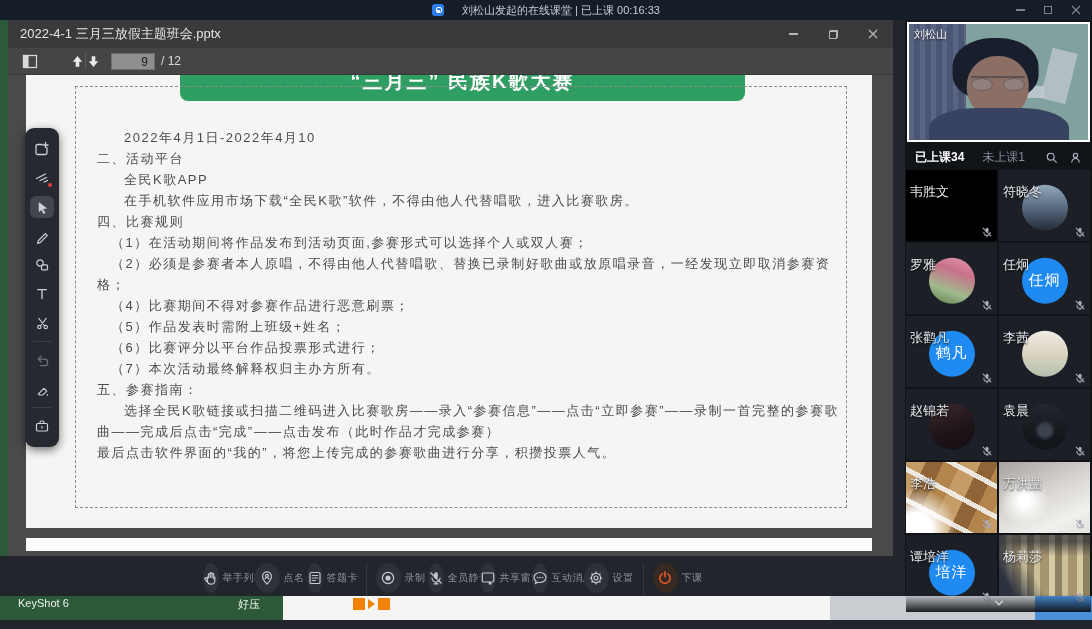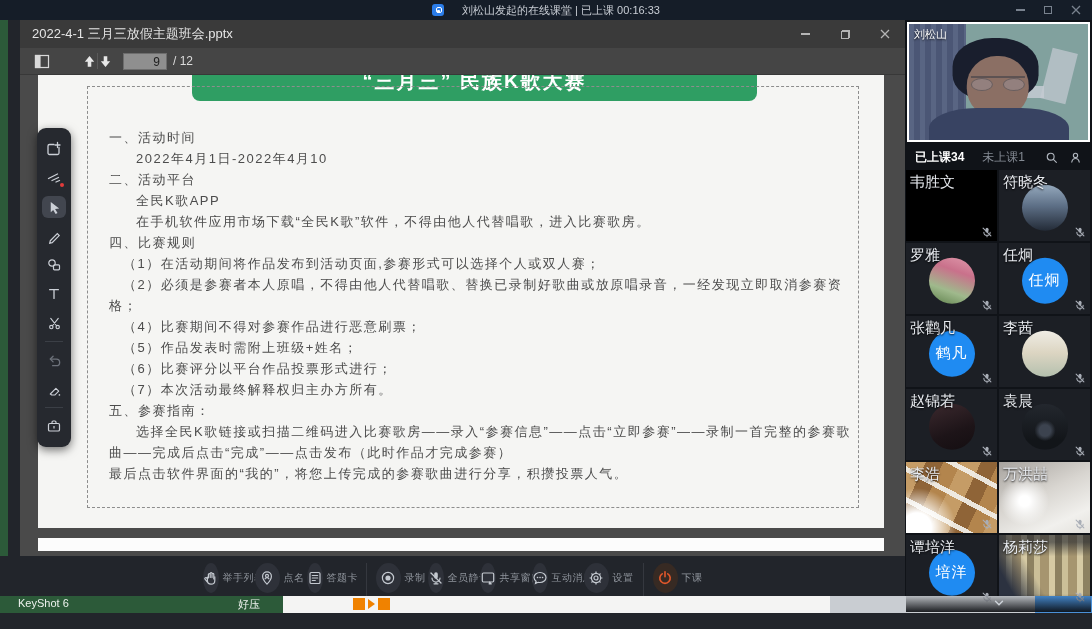--- a/index.html
+++ b/index.html
@@ -13,21 +13,21 @@
   .shield:before{content:"";position:absolute;left:4.5px;top:6px;width:3px;height:3px;background:#fff;border-radius:1px}
   .win-controls{position:absolute;right:10px;top:0;height:20px;display:flex;align-items:center;gap:16px;color:#79828e}
   .wc{display:flex;align-items:center;justify-content:center;width:12px;height:12px}
   .g-min{width:9px;height:2px;background:currentColor}
   .g-max{width:8px;height:8px;border:1px solid currentColor}
 
   
   .green-sliver{position:absolute;left:0;top:20px;width:8px;height:536px;background:#2c5a39}
 
   
-  .pptwin{position:absolute;left:20px;top:20px;width:885px;height:574px;background:#4a4a4a}
+  .pptwin{position:absolute;left:8px;top:20px;width:885px;height:574px;background:#4a4a4a}
   .ppt-titlebar{height:28px;background:#3a3a3a;display:flex;align-items:center;padding:0 12px;color:#e5e5e5;font-size:13px}
   .ppt-controls{margin-left:auto;display:flex;gap:28px;align-items:center;color:#b5b5b5;padding-right:2px}
   .g-restore{position:relative;width:9px;height:9px}
   .g-restore:before{content:"";position:absolute;right:0;top:0;width:6px;height:6px;border:1px solid currentColor}
   .g-restore:after{content:"";position:absolute;left:0;bottom:0;width:6px;height:6px;border:1px solid currentColor;background:#3a3a3a}
   .ppt-toolbar{height:27px;background:#454545;border-bottom:1px solid #383838;display:flex;align-items:center;color:#ddd}
   .tb-item{display:flex;align-items:center;justify-content:center;height:27px}
   .pagebox{width:44px;height:17px;background:#8f8f8f;border:1px solid #6d6d6d;color:#1d1d1d;font-size:12px;text-align:right;padding:1px 6px 0 0;margin:0 6px 0 10px}
   .page-total{font-size:12px;color:#dcdcdc}
 
@@ -72,37 +72,37 @@
   .hoodie{position:absolute;left:50%;top:84px;transform:translateX(-50%);width:140px;height:60px;background:#3e4760;border-radius:34% 34% 0 0}
   .tint{position:absolute;inset:0;background:rgba(35,55,105,.22)}
 
   .tabs{position:absolute;left:0;top:124px;width:187px;height:26px;display:flex;align-items:center;padding:0 10px}
   .tab-on{color:#fff;font-size:12px;font-weight:bold}
   .tab-off{color:#858b94;font-size:12px;margin-left:18px}
   .tab-icons{margin-left:auto;display:flex;gap:11px;color:#b0b6be;align-items:center}
 
   .grid{position:absolute;left:1px;top:150px;width:185px;display:flex;flex-wrap:wrap;gap:2px}
   .tile{position:relative;width:91px;height:71px;background:#1c1f25;overflow:hidden}
-  .tname{position:absolute;left:4px;top:3px;font-size:15px;color:#e8ebf0;z-index:4;text-shadow:0 1px 2px rgba(0,0,0,.9)}
+  .tname{position:absolute;left:4px;top:13px;font-size:13px;color:#e8ebf0;z-index:4;text-shadow:0 1px 2px rgba(0,0,0,.9)}
   .mic{position:absolute;right:4px;bottom:3px;color:#a9aeb7;z-index:4;line-height:0}
   .avatar{position:absolute;left:50%;top:50%;transform:translate(-50%,-46%);width:46px;height:46px;border-radius:50%}
   .blue-av{background:#1f8bf2;display:flex;align-items:center;justify-content:center;color:#fff;font-size:15px;letter-spacing:1px}
   .tile.black{background:#000}
   .av-sky{background:linear-gradient(180deg,#94a8bc 0%,#5e7087 45%,#232b37 100%)}
   .av-pink{background:linear-gradient(200deg,#e09aac 0%,#c9718b 32%,#9fb98c 68%,#5d7f4a 100%)}
   .av-light{background:linear-gradient(180deg,#efece4 0%,#dcd5c2 48%,#b4c0ae 100%)}
   .av-dark1{background:linear-gradient(160deg,#3b292e 0%,#1d1418 60%,#140e11 100%)}
   .av-dark2{background:radial-gradient(circle at 50% 58%,#3c434f 0 16%,transparent 30%),linear-gradient(180deg,#23272e 0%,#121519 80%)}
   .vid-wood{background:radial-gradient(circle at 12% 92%,#fff 0 14%,transparent 38%),repeating-linear-gradient(28deg,rgba(242,240,234,.92) 0 5px,transparent 5px 27px),repeating-linear-gradient(115deg,#c59c66 0 18px,#8f6437 18px 34px,#b3854d 34px 50px)}
   .vid-white{background:radial-gradient(circle at 28% 55%,#fff 0 7%,transparent 32%),linear-gradient(155deg,#a7a39e 0%,#d8d5d0 45%,#f1f0ed 78%,#e3e1dc 100%)}
   .vid-curtain{background:linear-gradient(60deg,#2c3240 0 16%,transparent 40%),linear-gradient(180deg,rgba(28,32,42,.6) 0 10%,transparent 30%),repeating-linear-gradient(90deg,#8d8161 0 7px,#cbbf98 7px 13px,#a6956f 13px 22px,#d6caa4 22px 28px)}
   .scroll-hint{position:absolute;left:1px;top:574px;width:185px;height:18px;background:linear-gradient(180deg,transparent,rgba(8,10,14,.9));display:flex;align-items:center;justify-content:center;color:#ced3da;z-index:6}
 
   
-  .desktop{position:absolute;left:0;top:596px;width:1092px;height:17px;display:flex}
+  .desktop{position:absolute;left:0;top:596px;width:1092px;height:24px;display:flex}
   .d-green{width:283px;background:#2c5a39;position:relative;color:#eef2ee;font-size:11px}
   .d-label1{position:absolute;left:18px;top:1px}
   .d-label2{position:absolute;left:238px;top:1px}
   .d-white{width:547px;background:#f4f4f3;position:relative}
   .d-logo{position:absolute;left:70px;top:2px;display:flex;gap:3px;align-items:center}
   .sq{width:12px;height:12px;background:#f08200}
   .tri{width:0;height:0;border-left:7px solid #f08200;border-top:5px solid transparent;border-bottom:5px solid transparent}
   .d-gray{width:205px;background:#c9cdd2}
   .d-blue{width:57px;background:#4a90d8}
 
@@ -171,21 +171,20 @@
       </span>
       <span class="pagebox">9</span>
       <span class="page-total">/ 12</span>
     </div>
 
     <div class="ppt-content">
       <div class="slide">
         <div class="banner">“三月三” 民族K歌大赛</div>
         <div class="dashed"></div>
         <div class="slide-text">
-          <p>一、活动时间</p>
           <p class="ind2">2022年4月1日-2022年4月10</p>
           <p>二、活动平台</p>
           <p class="ind2">全民K歌APP</p>
           <p class="ind2">在手机软件应用市场下载“全民K歌”软件，不得由他人代替唱歌，进入比赛歌房。</p>
           <p>四、比赛规则</p>
           <p class="ind1">（1）在活动期间将作品发布到活动页面,参赛形式可以选择个人或双人赛；</p>
           <p class="ind1">（2）必须是参赛者本人原唱，不得由他人代替唱歌、替换已录制好歌曲或放原唱录音，一经发现立即取消参赛资格；</p>
           <p class="ind1">（4）比赛期间不得对参赛作品进行恶意刷票；</p>
           <p class="ind1">（5）作品发表时需附上班级+姓名；</p>
           <p class="ind1">（6）比赛评分以平台作品投票形式进行；</p>

